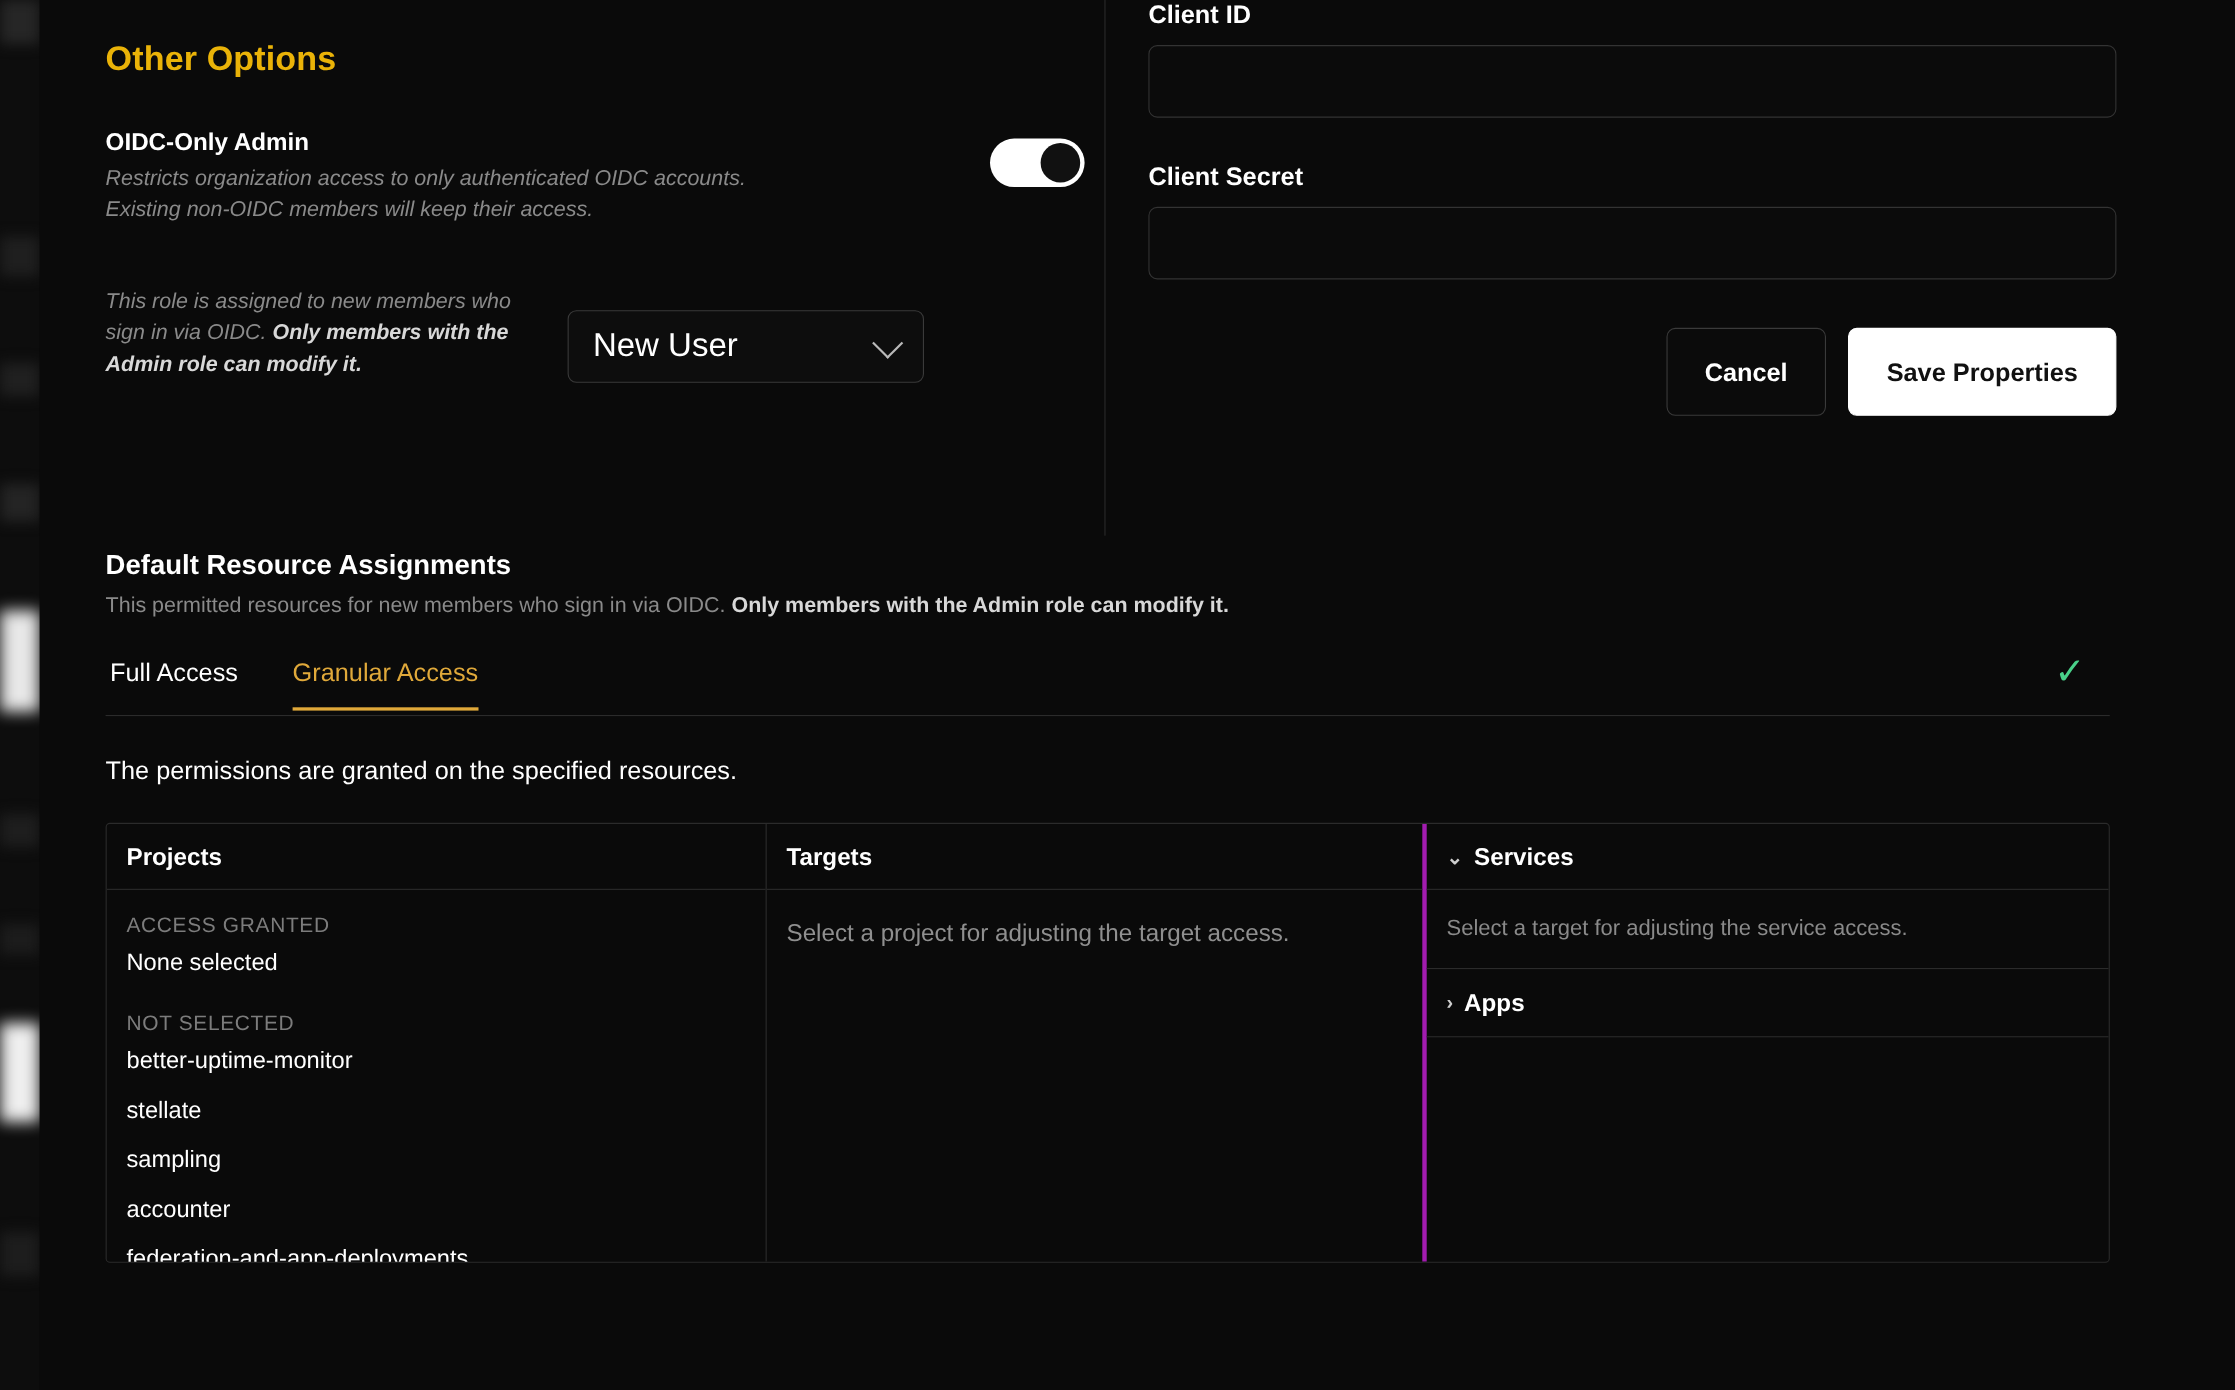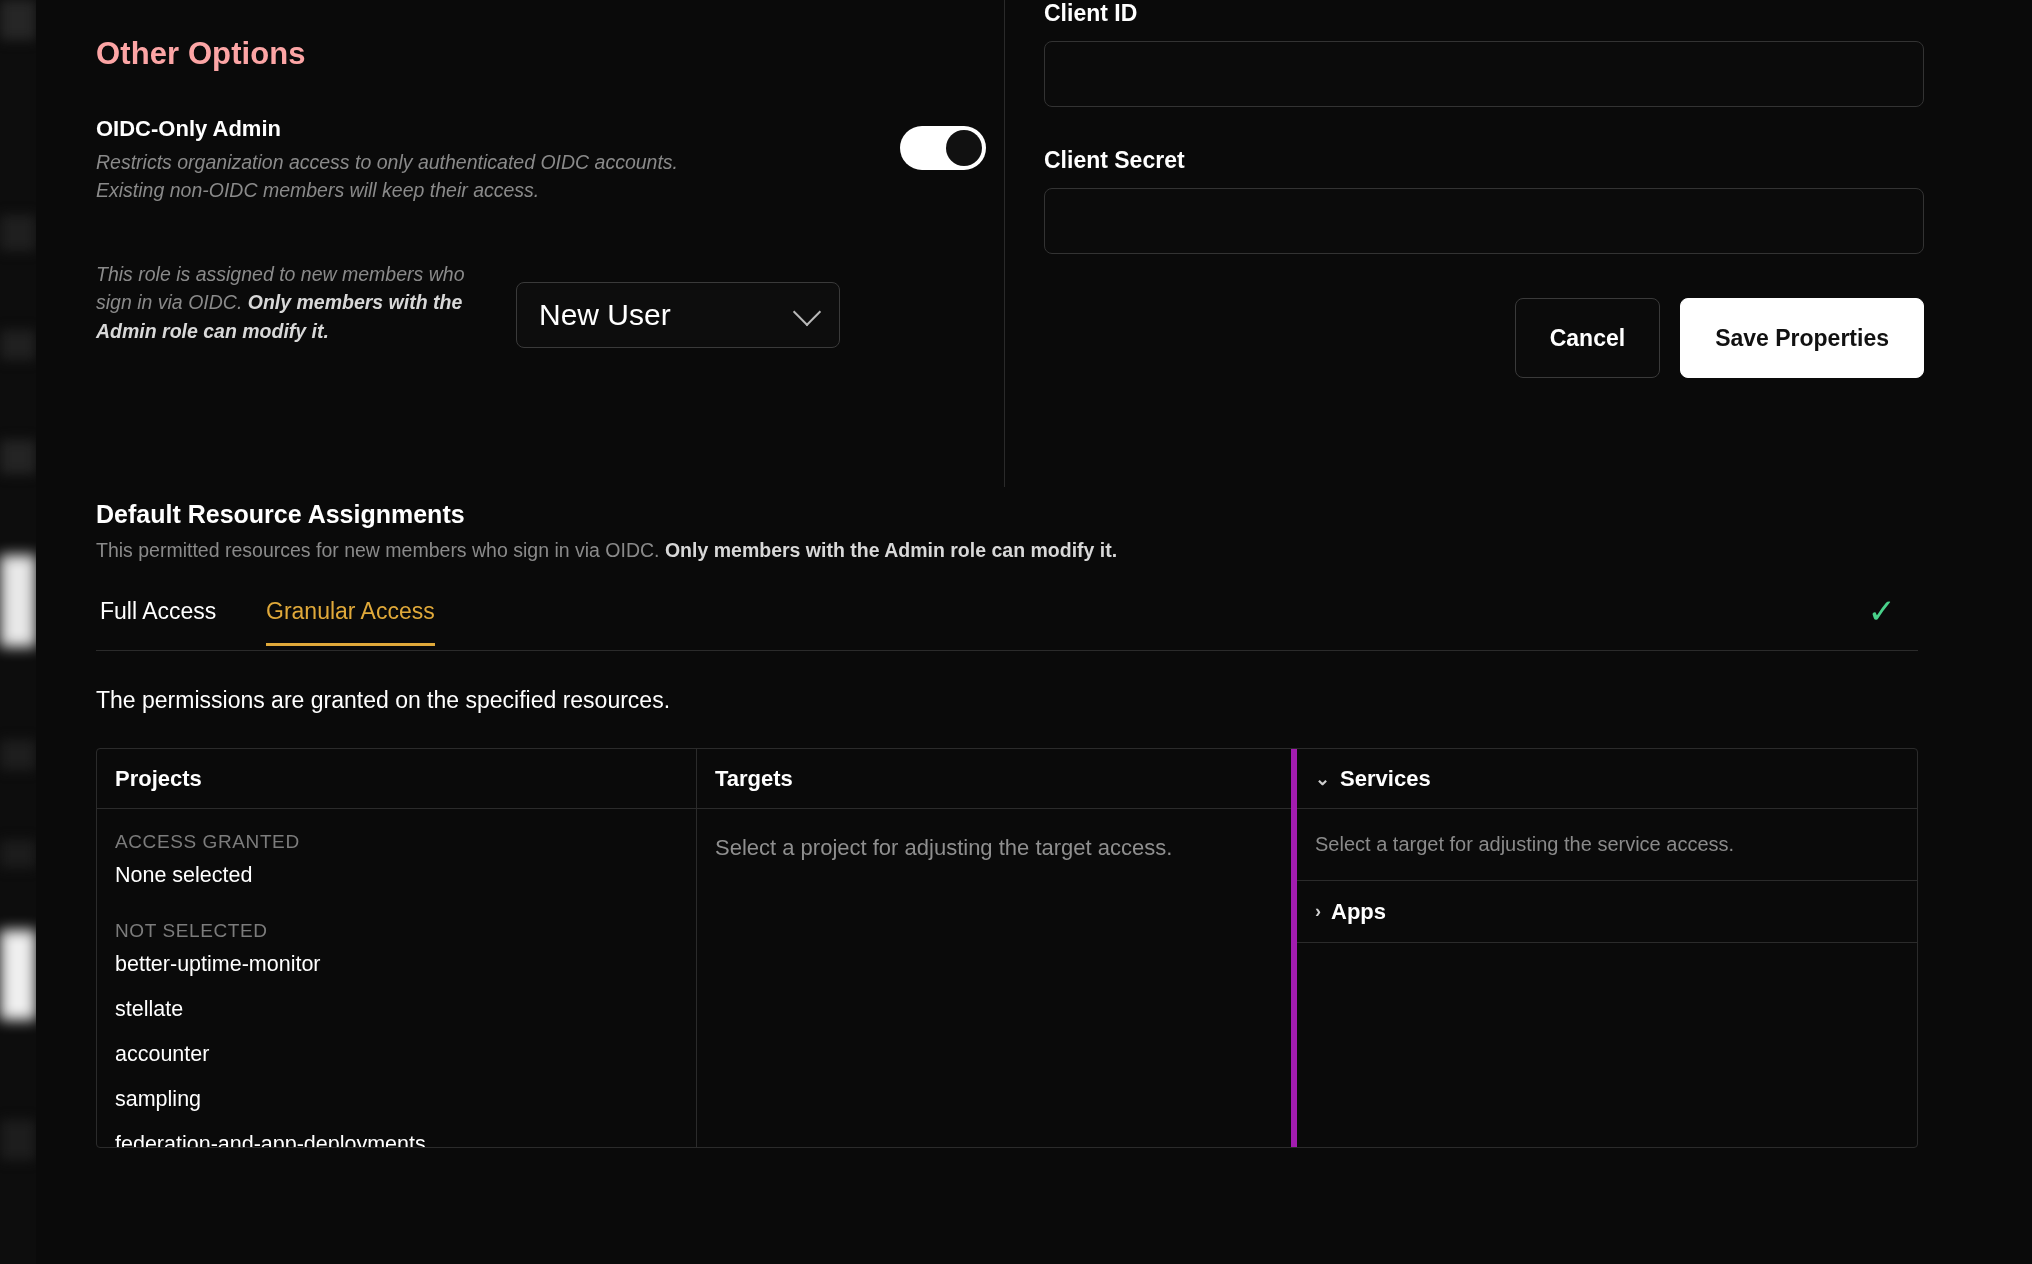--- a/index.html
+++ b/index.html
@@ -74,21 +74,21 @@
     position: absolute;
     left: 60px; top: 0;
     width: 890px;
   }
   h2.section-title {
     font-size: 31px;
     font-weight: 700;
     margin: 0;
     padding-top: 36px;
     letter-spacing: 0.1px;
-    color: #fca5a5;
+    color: #eab308;
   }
   .field-block { position: relative; }
   .field-title {
     font-size: 22px;
     font-weight: 700;
     color: #ffffff;
     margin: 0;
   }
   .field-desc {
     font-size: 19.5px;
@@ -269,21 +269,21 @@
     display: flex;
     box-sizing: border-box;
     height: 400px;
     overflow: hidden;
   }
   .col {
     box-sizing: border-box;
     height: 100%;
   }
   .col-projects { width: 600px; border-right: 1px solid #2b2b2b; }
-  .col-targets  { width: 600px; border-right: 6px solid #a21caf; }
+  .col-targets  { width: 600px; border-right: 4px solid #a21caf; }
   .col-services { width: 620px; }
 
   .col-head {
     height: 60px;
     display: flex;
     align-items: center;
     padding: 0 18px;
     border-bottom: 1px solid #2b2b2b;
     box-sizing: border-box;
     font-size: 22px;
@@ -412,22 +412,22 @@
       <div class="table">
 
         <div class="col col-projects">
           <div class="col-head">Projects</div>
           <div class="col-body">
             <div class="grp-label">ACCESS GRANTED</div>
             <div class="list-item">None selected</div>
             <div class="grp-label">NOT SELECTED</div>
             <div class="list-item">better-uptime-monitor</div>
             <div class="list-item">stellate</div>
+            <div class="list-item">sampling</div>
             <div class="list-item">accounter</div>
-            <div class="list-item">sampling</div>
             <div class="list-item">federation-and-app-deployments</div>
           </div>
         </div>
 
         <div class="col col-targets">
           <div class="col-head">Targets</div>
           <div class="col-body">
             <div class="placeholder-text">Select a project for adjusting the target access.</div>
           </div>
         </div>

